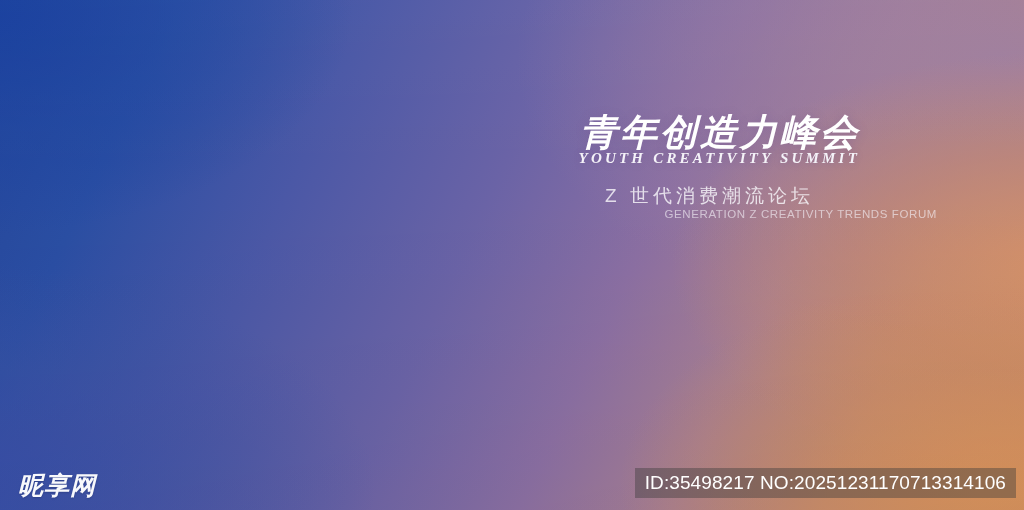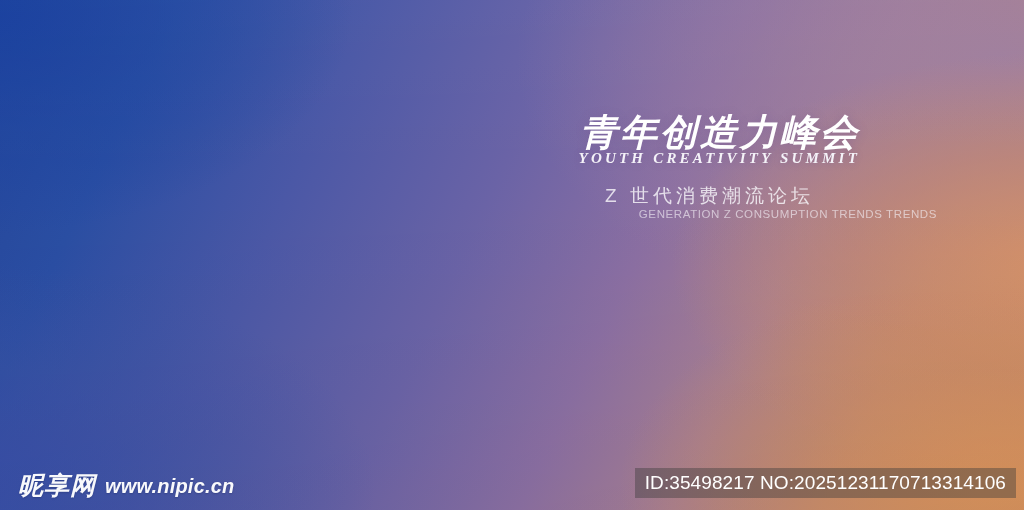--- a/index.html
+++ b/index.html
@@ -356,23 +356,22 @@
         <path d="M-30.0 NaN L-22.0 NaN L-14.0 NaN L-6.0 NaN L2.0 232.1 L10.0 237.1 L18.0 242.1 L26.0 247.0 L34.0 251.9 L42.0 256.6 L50.0 261.3 L58.0 265.9 L66.0 270.5 L74.0 275.0 L82.0 279.4 L90.0 283.7 L98.0 287.9 L106.0 292.1 L114.0 296.1 L122.0 300.1 L130.0 304.0 L138.0 307.8 L146.0 311.5 L154.0 315.2 L162.0 318.7 L170.0 322.2 L178.0 325.5 L186.0 328.8 L194.0 332.0 L202.0 335.1 L210.0 338.0 L218.0 340.9 L226.0 343.7 L234.0 346.4 L242.0 349.0 L250.0 351.5 L258.0 353.9 L266.0 356.2 L274.0 358.4 L282.0 360.5 L290.0 362.5 L298.0 364.4 L306.0 366.2 L314.0 367.9 L322.0 369.5 L330.0 371.1 L338.0 372.5 L346.0 373.8 L354.0 375.0 L362.0 376.1 L370.0 377.2 L378.0 378.1 L386.0 379.0 L394.0 379.7 L402.0 380.4 L410.0 380.9 L418.0 381.4 L426.0 381.8 L434.0 382.1 L442.0 382.3 L450.0 382.4 L458.0 382.4 L466.0 382.4 L474.0 382.2 L482.0 382.0 L490.0 381.7 L498.0 381.3 L506.0 380.9 L514.0 380.4 L522.0 379.7 L530.0 379.1 L538.0 378.3 L546.0 377.5 L554.0 376.6 L562.0 375.6 L570.0 374.6 L578.0 373.5 L586.0 372.3 L594.0 371.1 L602.0 369.8 L610.0 368.5 L618.0 367.1 L626.0 365.6 L634.0 364.1 L642.0 362.6 L650.0 361.0 L658.0 359.3 L666.0 357.6 L674.0 355.9 L682.0 354.1 L690.0 352.2 L698.0 350.3 L706.0 348.4 L714.0 346.5 L722.0 344.5 L730.0 342.5 L738.0 340.4 L746.0 338.3 L754.0 336.2 L762.0 334.1 L770.0 331.9 L778.0 329.7 L786.0 327.5 L794.0 325.3 L802.0 323.0 L810.0 320.8 L818.0 318.5 L826.0 316.2 L834.0 313.9 L842.0 311.5 L850.0 309.2 L858.0 306.9 L866.0 304.5 L874.0 302.2 L882.0 299.8 L890.0 297.4 L898.0 295.1 L906.0 292.7 L914.0 290.3 L922.0 288.0 L930.0 285.6 L938.0 283.2 L946.0 280.9 L954.0 278.5 L962.0 276.2 L970.0 273.9 L978.0 271.5 L986.0 269.2 L994.0 266.9 L1002.0 264.7 L1010.0 262.4 L1018.0 260.1 L1026.0 257.9 L1034.0 255.7 L1042.0 253.5 L1050.0 251.3 L1058.0 249.1 " stroke="rgb(159,198,236)" stroke-opacity="0.180" stroke-width="0.7"></path>
       </g>
   </svg>
 
   <div class="bg-soften"></div>
 
   <div class="headline-block">
     <div class="title-main">青年创造力峰会</div>
     <div class="title-sub-en">YOUTH CREATIVITY SUMMIT</div>
     <div class="title-forum-cn">Z 世代消费潮流论坛</div>
-    <div class="title-forum-en">GENERATION Z CONSUMPTION TRENDS TRENDS</div>
+    <div class="title-forum-en">GENERATION Z CREATIVITY TRENDS FORUM</div>
   </div>
 
   <div class="wm-logo">
     <span class="wm-logo-mark">昵享网</span>
-    <span class="wm-logo-url">www.nipic.cn</span>
   </div>
 
   <div class="wm-id">ID:35498217 NO:20251231170713314106</div>
 
 </div>
 
 </body></html>

